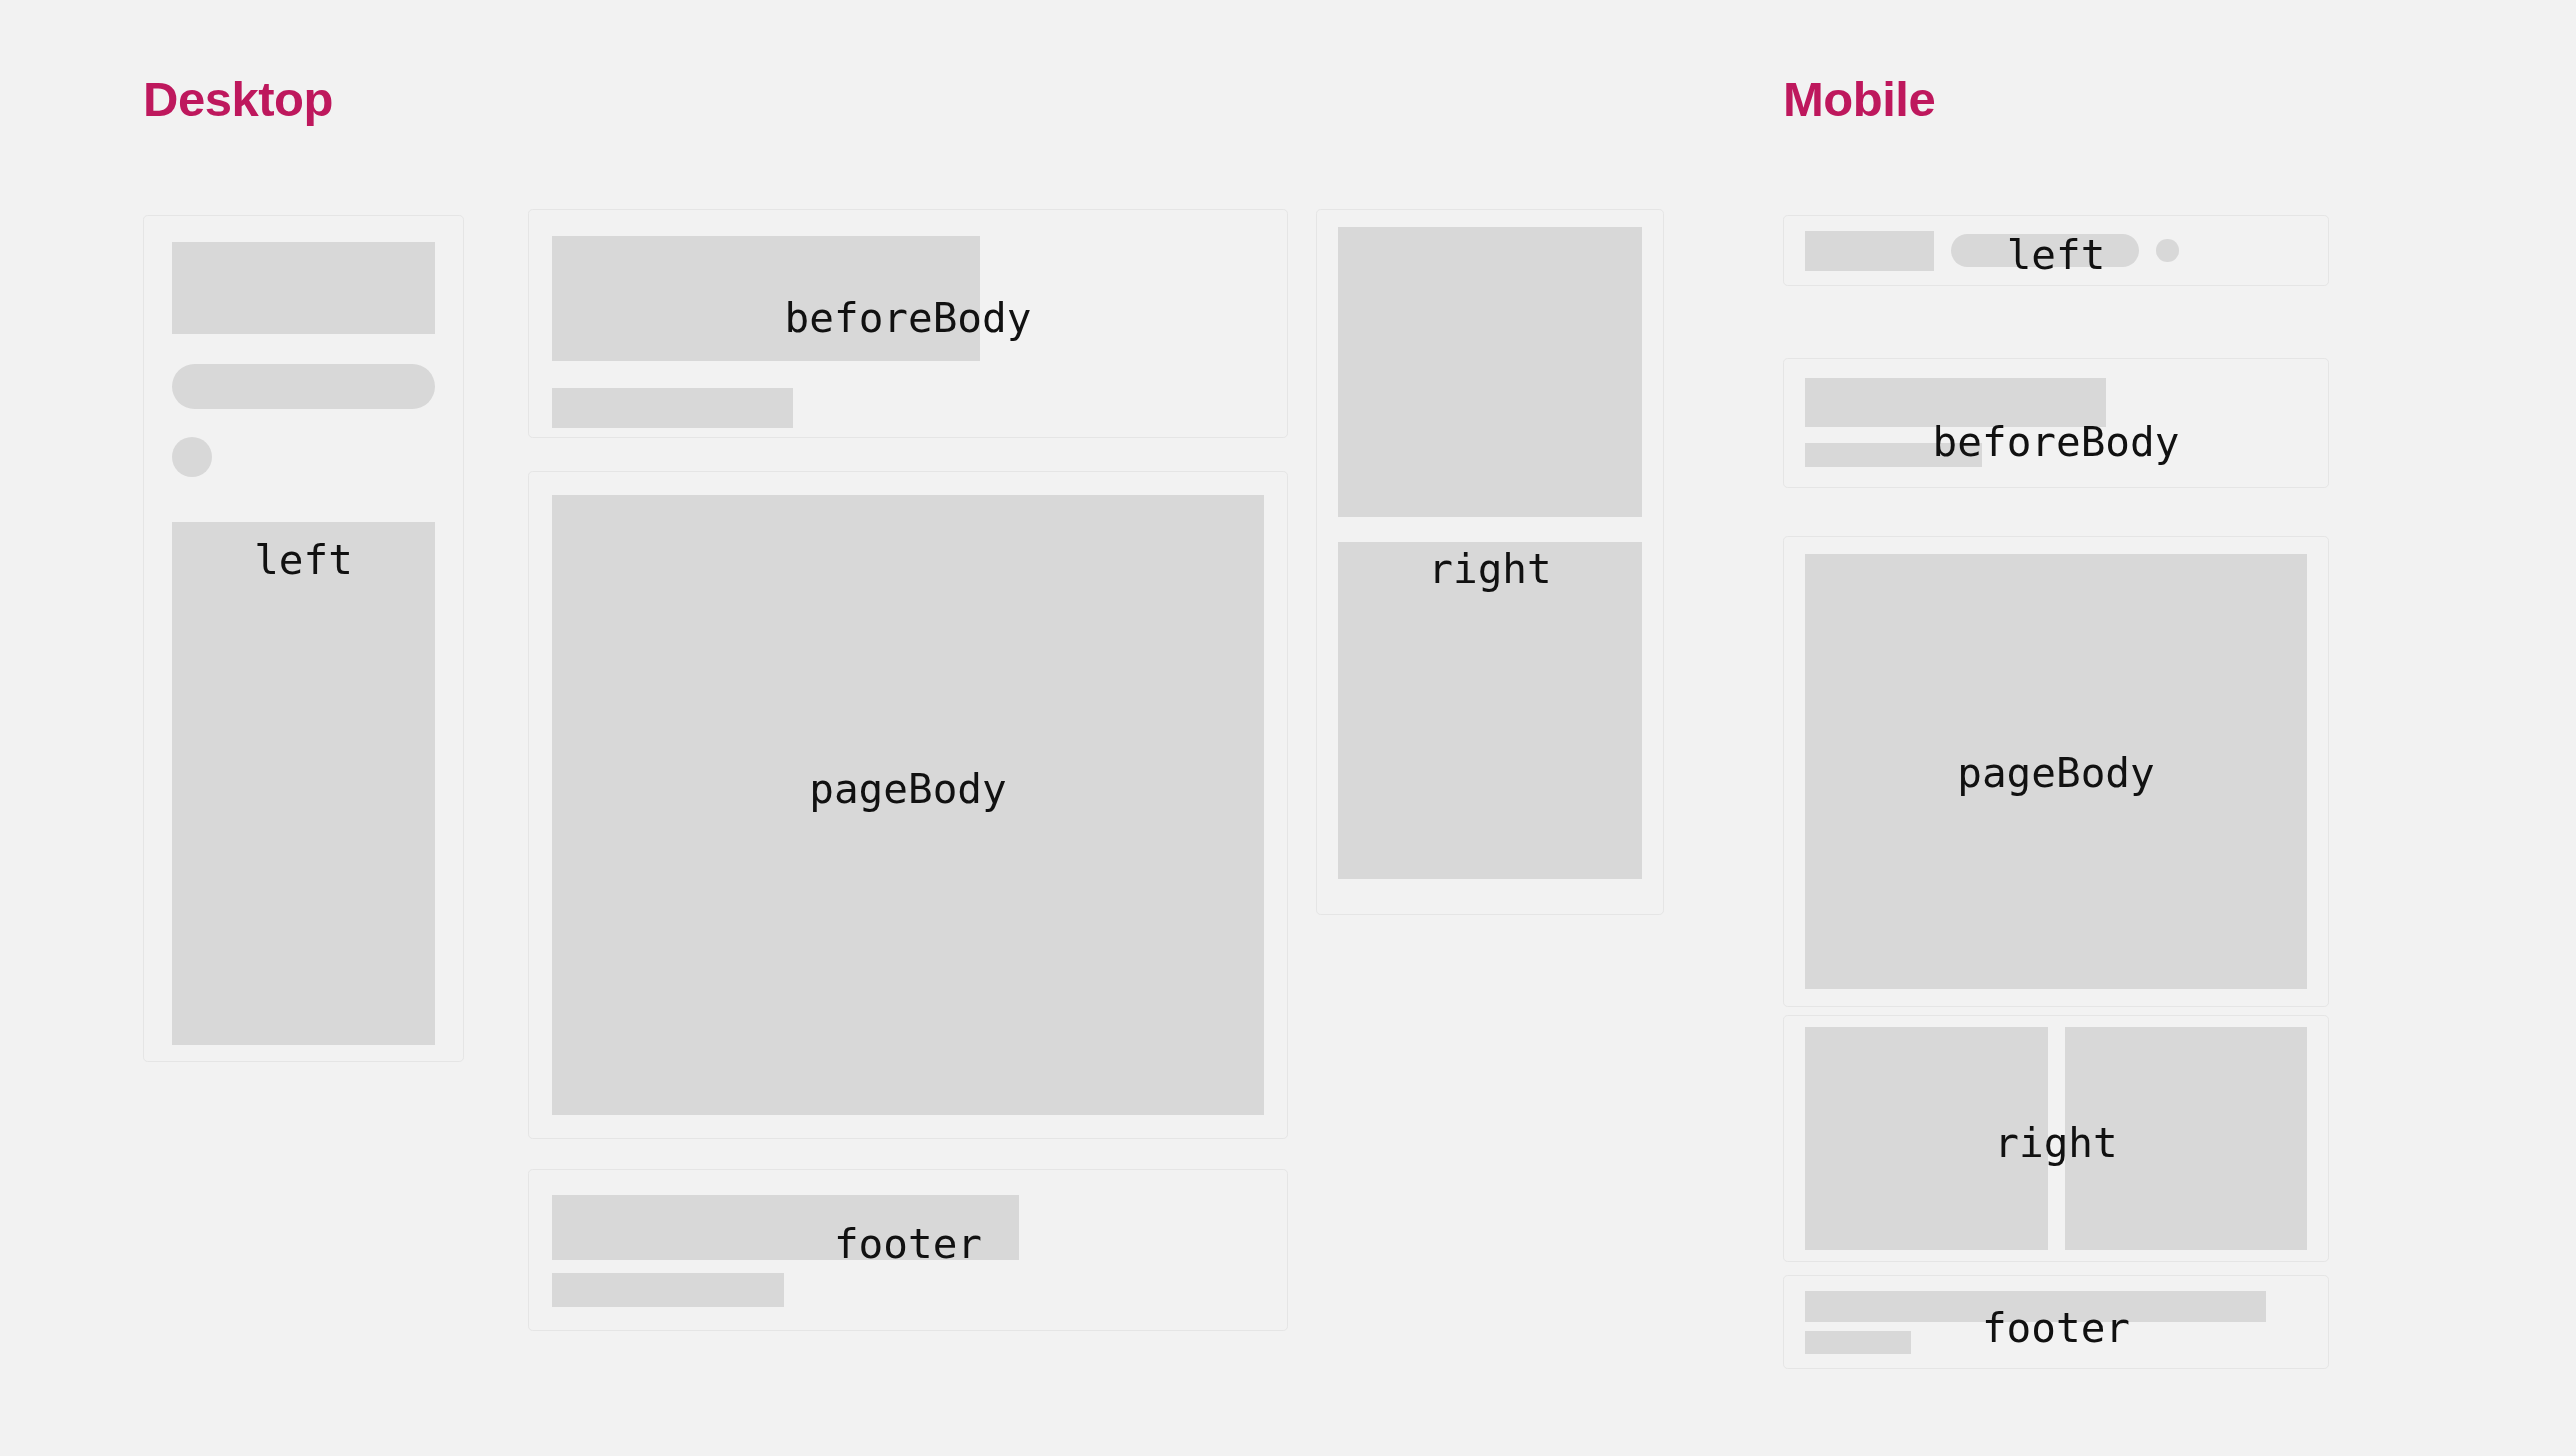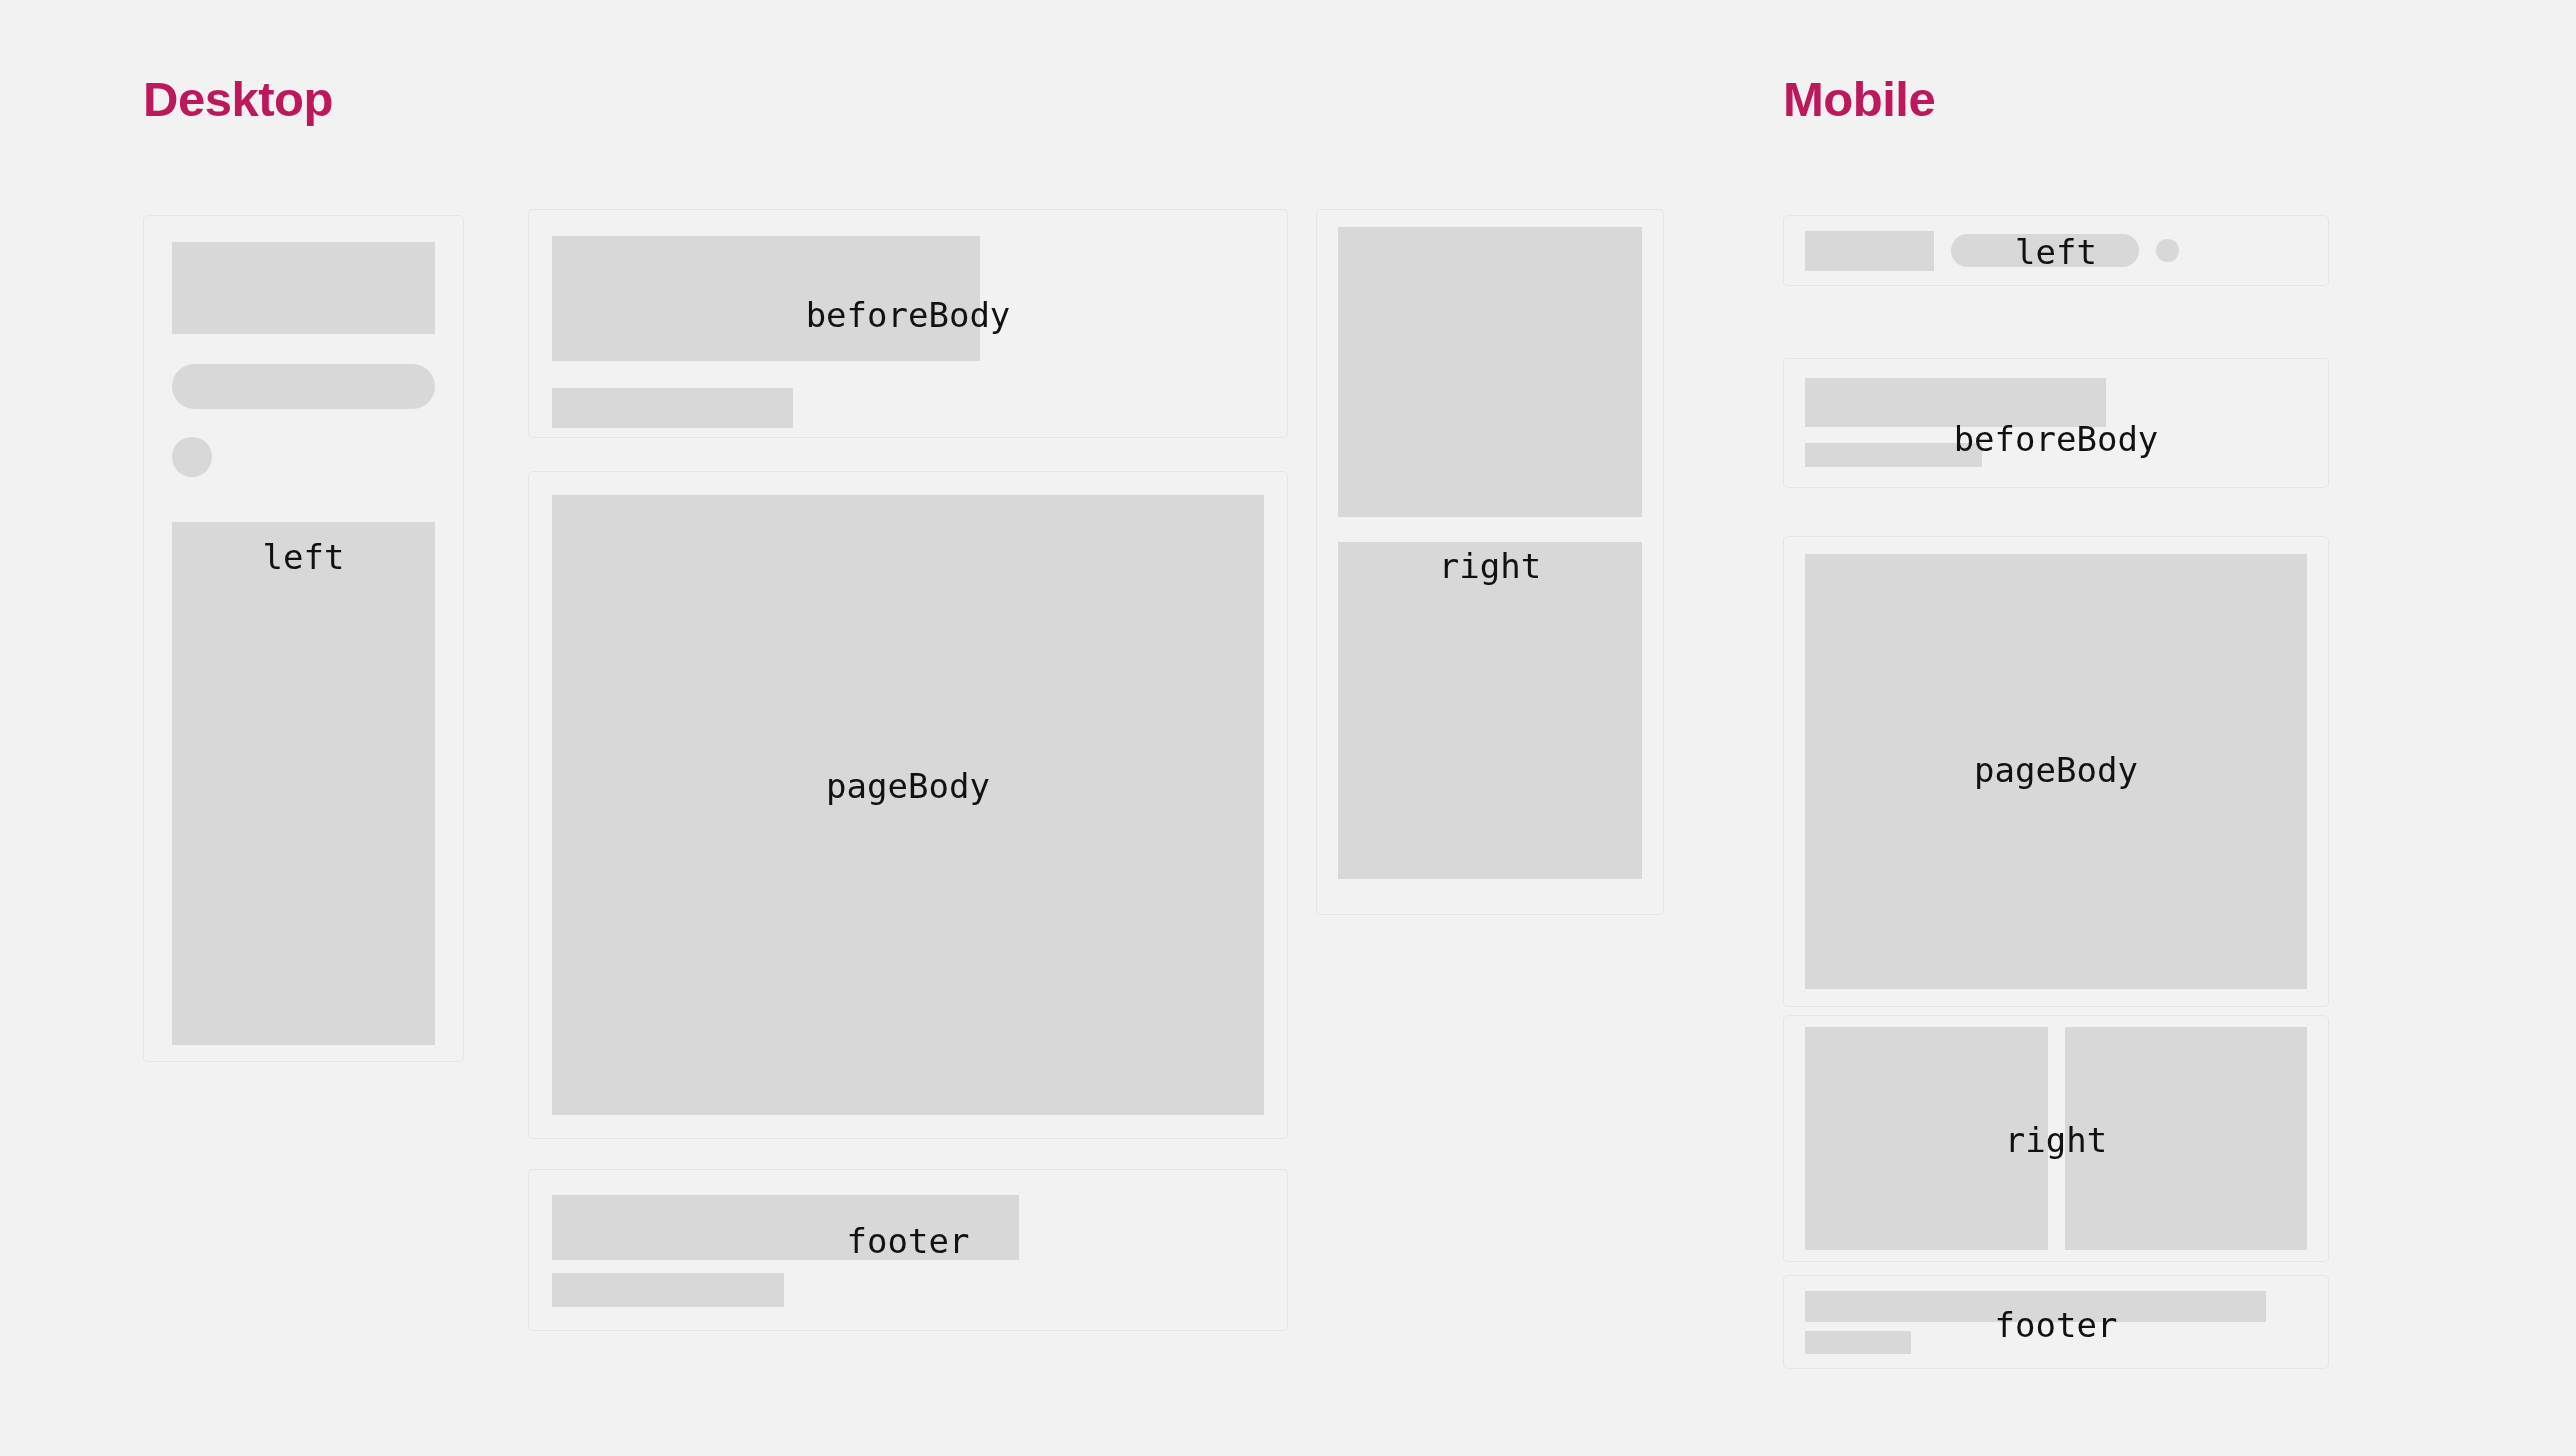--- a/index.html
+++ b/index.html
@@ -34,21 +34,21 @@
     background: #d8d8d8;
     border-radius: 50%;
   }
   
   .slot-label {
     position: absolute;
     left: 0;
     right: 0;
     text-align: center;
     font-family: "DejaVu Sans Mono", "Liberation Mono", monospace;
-    font-size: 34px;
+    font-size: 41px;
     line-height: 1;
     color: #111111;
     pointer-events: none;
     white-space: nowrap;
   }
 
   .section-title {
     position: absolute;
     font-family: "Liberation Sans", sans-serif;
     font-weight: bold;

